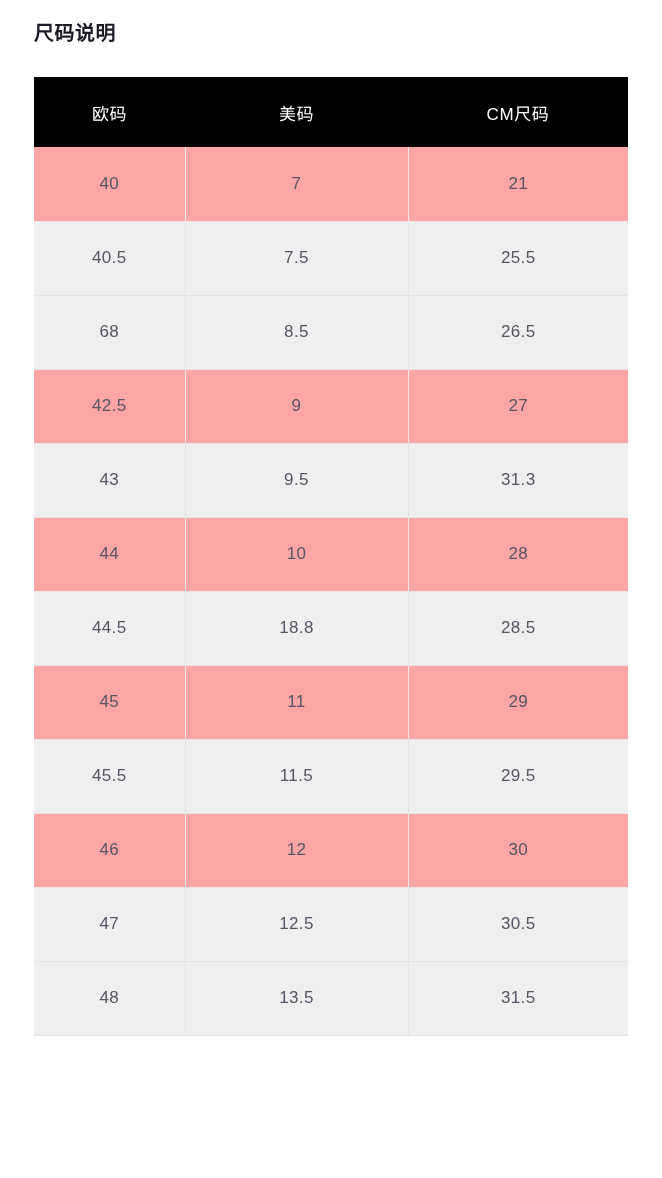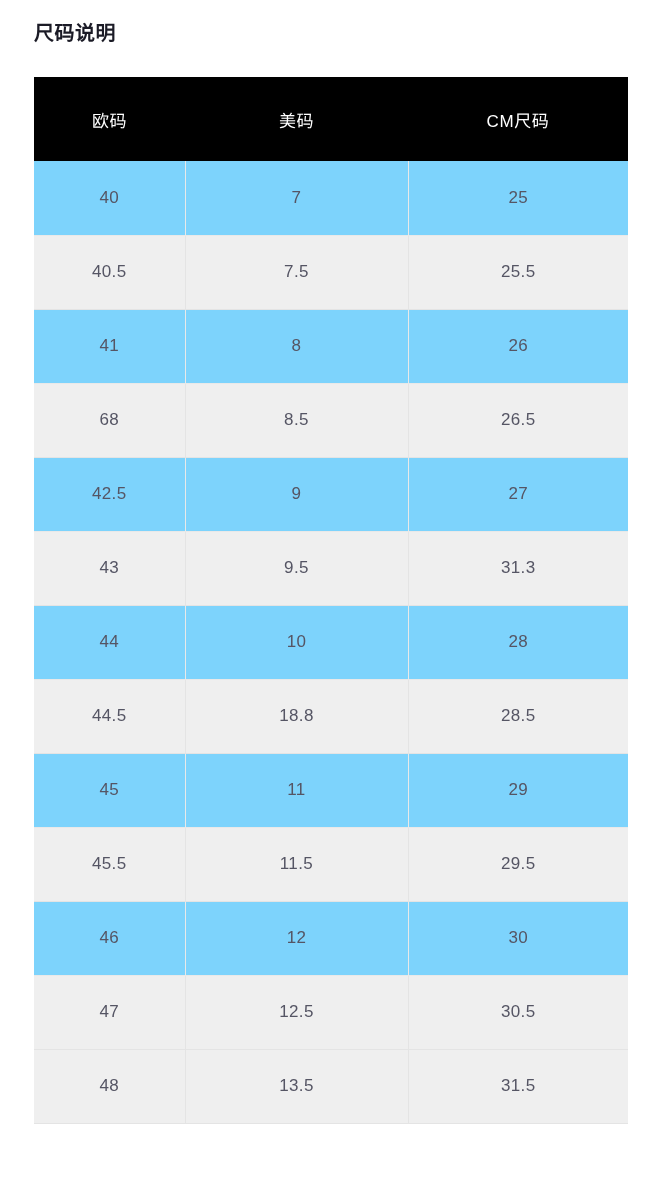--- a/index.html
+++ b/index.html
@@ -56,35 +56,35 @@
   table.size-table col.col-eu { width: 151px; }
   table.size-table col.col-us { width: 223px; }
   table.size-table col.col-cm { width: 220px; }
 
   
   table.size-table thead tr {
     background: #000000;
   }
 
   table.size-table thead th {
-    height: 84px;
+    height: 70px;
     padding: 0;
     color: #ffffff;
     font-size: 17px;
     font-weight: 400;
     text-align: center;
     vertical-align: middle;
     letter-spacing: 0.6px;
     border: none;
   }
 
   
   table.size-table tbody tr {
     height: 74px;
-    background: #7dd3fc;
+    background: #fca5a5;
   }
 
   table.size-table tbody tr.alt {
     background: #efefef;
   }
 
   table.size-table tbody td {
     height: 74px;
     padding: 0;
     text-align: center;
@@ -125,31 +125,26 @@
         <tr>
           <th>欧码</th>
           <th>美码</th>
           <th>CM尺码</th>
         </tr>
       </thead>
       <tbody id="size-table-body">
           <tr>
             <td>40</td>
             <td>7</td>
-            <td>25</td>
+            <td>21</td>
           </tr>
           <tr class="alt">
             <td>40.5</td>
             <td>7.5</td>
             <td>25.5</td>
-          </tr>
-          <tr>
-            <td>41</td>
-            <td>8</td>
-            <td>26</td>
           </tr>
           <tr class="alt">
             <td>68</td>
             <td>8.5</td>
             <td>26.5</td>
           </tr>
           <tr>
             <td>42.5</td>
             <td>9</td>
             <td>27</td>

